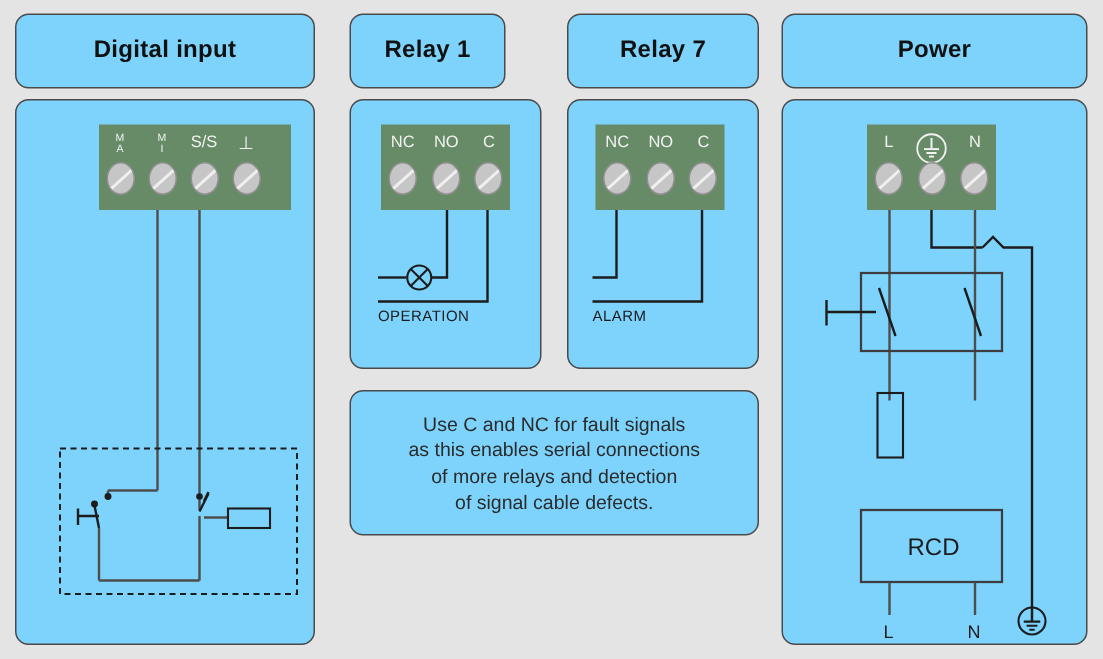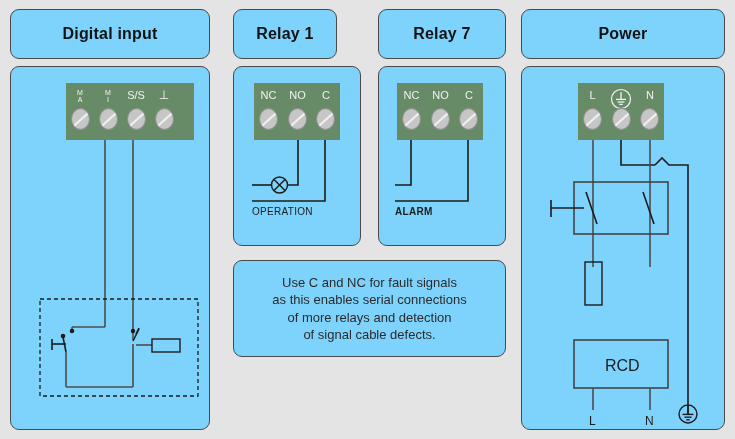--- a/index.html
+++ b/index.html
@@ -163,21 +163,21 @@
     <span class="screw" style="left:5px;top:25px;width:19px;height:22px;"></span>
     <span class="screw" style="left:34px;top:25px;width:19px;height:22px;"></span>
     <span class="screw" style="left:62px;top:25px;width:19px;height:22px;"></span>
   </div>
 
   <svg width="735" height="439">
     <path class="wireblk" d="M411,140 L411,185 L395,185"></path>
     <path class="wireblk" d="M468,140 L468,201 L395,201"></path>
   </svg>
 
-  <span class="caplbl" style="left:395px;top:206px;font-size:10px;letter-spacing:.3px;font-weight:bold;">ALARM</span>
+  <span class="caplbl" style="left:395px;top:206px;font-size:10px;letter-spacing:.3px;">ALARM</span>
 
   <div class="card note" style="left:233px;top:260px;width:273px;height:97px;font-size:13px;">
     <div>
       <span>Use C and NC for fault signals</span><br>
       <span>as this enables serial connections</span><br>
       <span>of more relays and detection</span><br>
       <span>of signal cable defects.</span>
     </div>
   </div>
 

